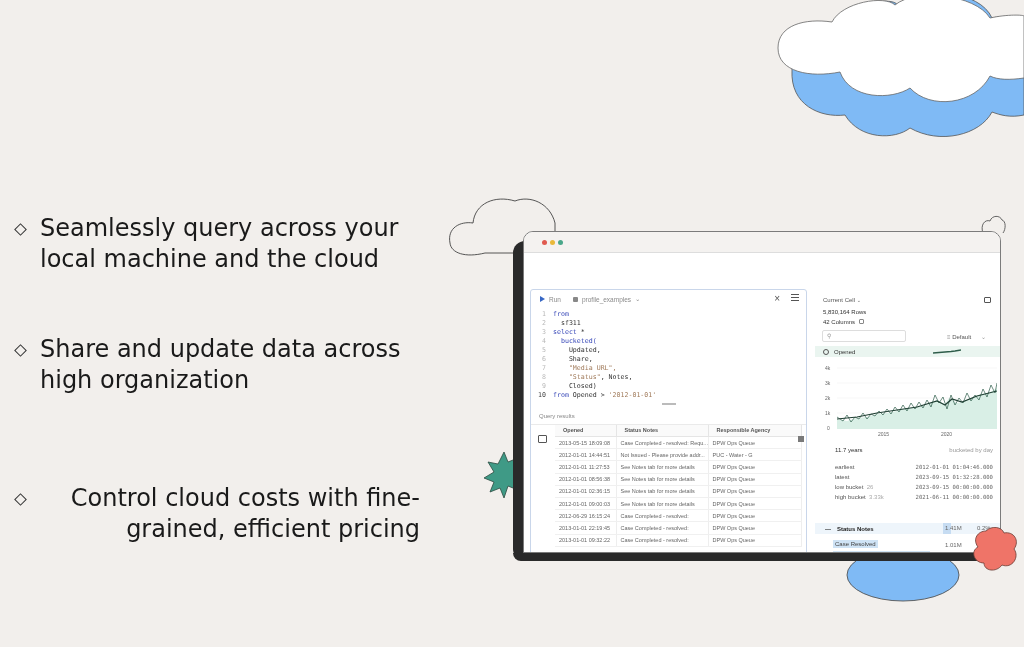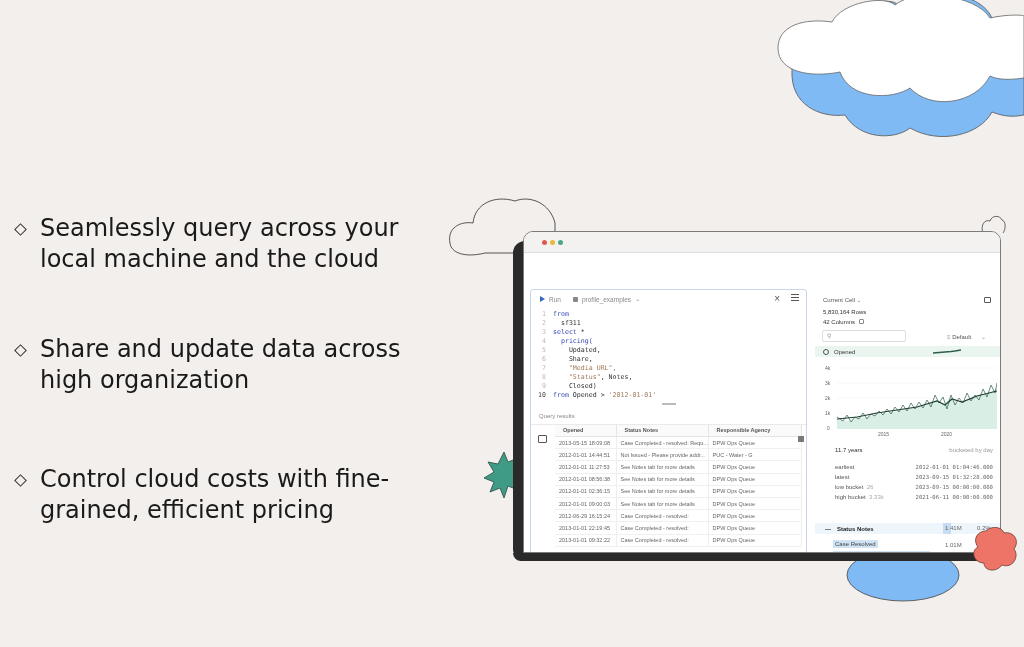--- a/index.html
+++ b/index.html
@@ -85,21 +85,21 @@
 </div>
 
 <div class="bullet" style="top:213px;">
   <span class="diamond"></span>
   <span class="text">Seamlessly query across your local machine and the cloud</span>
 </div>
 <div class="bullet" style="top:334px;">
   <span class="diamond"></span>
   <span class="text">Share and update data across high organization</span>
 </div>
-<div class="bullet" style="top:464px;">
+<div class="bullet" style="top:483px;text-align:right;">
   <span class="diamond"></span>
   <span class="text">Control cloud costs with fine-grained, efficient pricing</span>
 </div>
 
 <div class="window-shadow"></div>
 <div class="window">
   <div class="titlebar">
     <span class="dot" style="left:18px;background:#e05a4f;"></span>
     <span class="dot" style="left:26px;background:#e9b93a;"></span>
     <span class="dot" style="left:34px;background:#4aa78a;"></span>
@@ -131,21 +131,21 @@
         <div class="ln">
           <span class="num">2</span>
           <span style="white-space: pre;"><span class="plain">  sf311</span></span>
         </div>
         <div class="ln">
           <span class="num">3</span>
           <span style="white-space: pre;"><span class="kw">select</span><span class="plain"> *</span></span>
         </div>
         <div class="ln">
           <span class="num">4</span>
-          <span style="white-space: pre;"><span class="kw">  pricing(</span></span>
+          <span style="white-space: pre;"><span class="kw">  bucketed(</span></span>
         </div>
         <div class="ln">
           <span class="num">5</span>
           <span style="white-space: pre;"><span class="plain">    Updated,</span></span>
         </div>
         <div class="ln">
           <span class="num">6</span>
           <span style="white-space: pre;"><span class="plain">    Share,</span></span>
         </div>
         <div class="ln">

